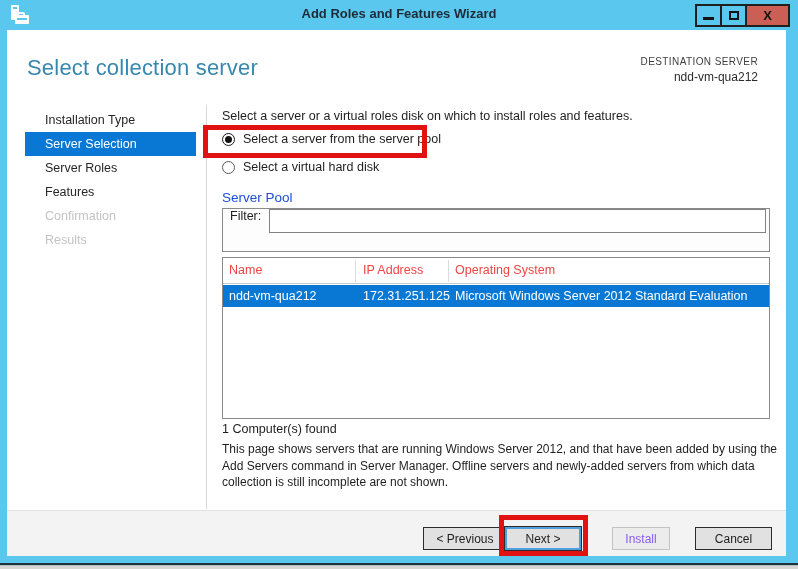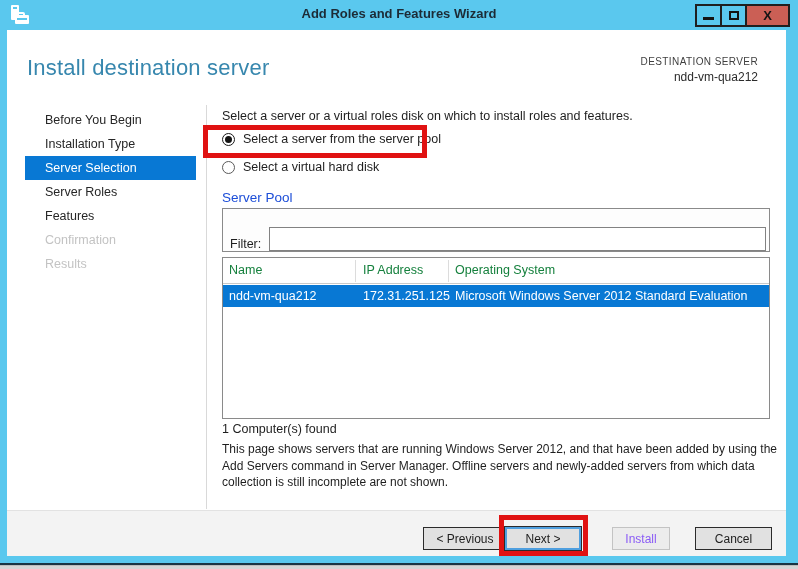--- a/index.html
+++ b/index.html
@@ -45,27 +45,27 @@
   .radio-outer { width:13px; height:13px; border-radius:50%; border:1px solid #5a5a5a; background:#fff; display:flex; align-items:center; justify-content:center; }
   .radio-outer.checked { border-color:#1a1a1a; }
   .radio-dot { width:7px; height:7px; border-radius:50%; background:#141414; }
   .radio-label { font-size:12.5px; color:#1e1e1e; }
 
   .annotation { position:absolute; border:5px solid #e01212; pointer-events:none; z-index:30; }
   .anno-radio { left:196px; top:95px; width:224px; height:33px; }
   .anno-next { left:492px; top:485px; width:89px; height:41px; }
 
   .pool-title { position:absolute; left:215px; top:160px; font-size:13.5px; color:#1d4ed8; }
-  .filter-panel { position:absolute; left:215px; top:178px; width:548px; height:44px; border:1px solid #8a8a8a; background:#fdfdfd; display:flex; align-items:flex-end; }
+  .filter-panel { position:absolute; left:215px; top:178px; width:548px; height:44px; border:1px solid #8a8a8a; background:#fdfdfd; display:flex; align-items:flex-start; }
   .filter-label { margin-left:7px; font-size:12.5px; }
   .filter-input { margin-left:8px; width:497px; height:24px; border:1px solid #828282; background:#fff; font-size:12px; padding:0 4px; outline:none; font-family:inherit; }
 
   .pool-table { position:absolute; left:215px; top:227px; width:548px; height:162px; border:1px solid #8a8a8a; background:#fff; }
   .thead { position:relative; height:26px; border-bottom:1px solid #c9c9c9; }
-  .th { position:absolute; top:5px; font-size:12.5px; color:#15803d; cursor:default; }
+  .th { position:absolute; top:5px; font-size:12.5px; color:#ef4444; cursor:default; }
   .th.c0 { left:6px; } .th.c1 { left:140px; } .th.c2 { left:232px; }
   .col-sep { position:absolute; top:2px; width:1px; height:22px; background:#dcdcdc; }
   .col-sep.s1 { left:132px; } .col-sep.s2 { left:225px; }
   .trow { position:relative; height:22px; margin-top:1px; background:#0878d4; color:#fff; cursor:pointer; }
   .td { position:absolute; top:4px; font-size:12.5px; white-space:nowrap; }
   .td.c0 { left:6px; } .td.c1 { left:140px; } .td.c2 { left:232px; }
 
   .found { position:absolute; left:215px; top:392px; font-size:12.5px; }
   .desc { position:absolute; left:215px; top:411px; width:557px; font-size:12px; line-height:16.5px; color:#1e1e1e; }
 
@@ -99,29 +99,28 @@
           </div>
         <div class="ctrl ctrl-max">
             <span class="glyph-max"></span>
           </div>
         <div class="ctrl ctrl-close">X</div>
       </div>
     </div>
 
     <div class="content">
 
-      <div class="page-title">Install destination server</div>
+      <div class="page-title">Select collection server</div>
 
       <div class="dest-block">
         <div class="dest-label">DESTINATION SERVER</div>
         <div class="dest-server">ndd-vm-qua212</div>
       </div>
 
       <div class="sidebar">
-        <div class="side-item">Before You Begin</div>
         <div class="side-item">Installation Type</div>
         <div class="side-item selected">Server Selection</div>
         <div class="side-item">Server Roles</div>
         <div class="side-item">Features</div>
         <div class="side-item disabled">Confirmation</div>
         <div class="side-item disabled">Results</div>
       </div>
       <div class="side-sep"></div>
 
       <div class="intro">Select a server or a virtual roles disk on which to install roles and features.</div>

